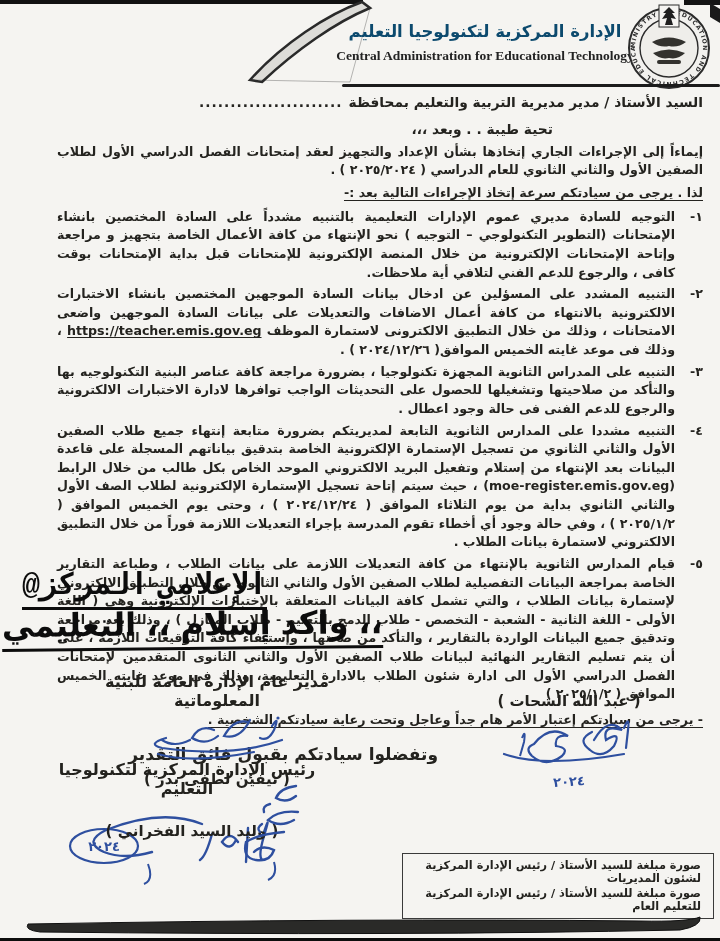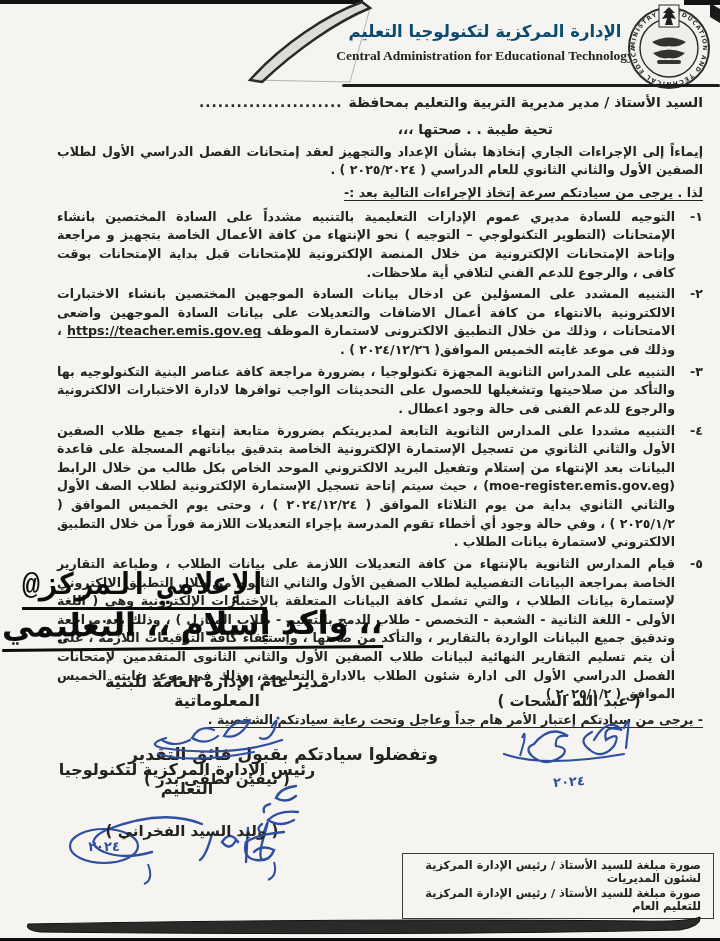--- a/index.html
+++ b/index.html
@@ -97,21 +97,21 @@
     </g>
   </svg>
 
   <div class="header-rule"></div>
 
   <div class="content">
     <div class="addressee">
       <span>السيد الأستاذ / مدير مديرية التربية والتعليم بمحافظة</span>
       <span class="dots">.......................</span>
     </div>
-    <div class="salutation">تحية طيبة . . صحتها ،،،</div>
+    <div class="salutation">تحية طيبة . . وبعد ،،،</div>
     <p class="intro">إيماءاً إلى الإجراءات الجاري إتخاذها بشأن الإعداد والتجهيز لعقد إمتحانات الفصل الدراسي الأول لطلاب الصفين الأول والثاني الثانوي للعام الدراسي ( ٢٠٢٥/٢٠٢٤ ) .</p>
     <div class="directive">لذا . يرجى من سيادتكم سرعة إتخاذ الإجراءات التالية بعد :-</div>
 
     <ol class="items">
       <li>
         <span class="num">١-</span>
         <span class="txt">التوجيه للسادة مديري عموم الإدارات التعليمية بالتنبيه مشدداً على السادة المختصين بانشاء الإمتحانات (التطوير التكنولوجي – التوجيه ) نحو الإنتهاء من كافة الأعمال الخاصة بتجهيز و مراجعة وإتاحة الإمتحانات الإلكترونية  من خلال المنصة الإلكترونية للإمتحانات قبل بداية الإمتحانات بوقت كافى ، والرجوع للدعم الفني لتلافي أية ملاحظات.</span>
       </li>
       <li>
         <span class="num">٢-</span>

